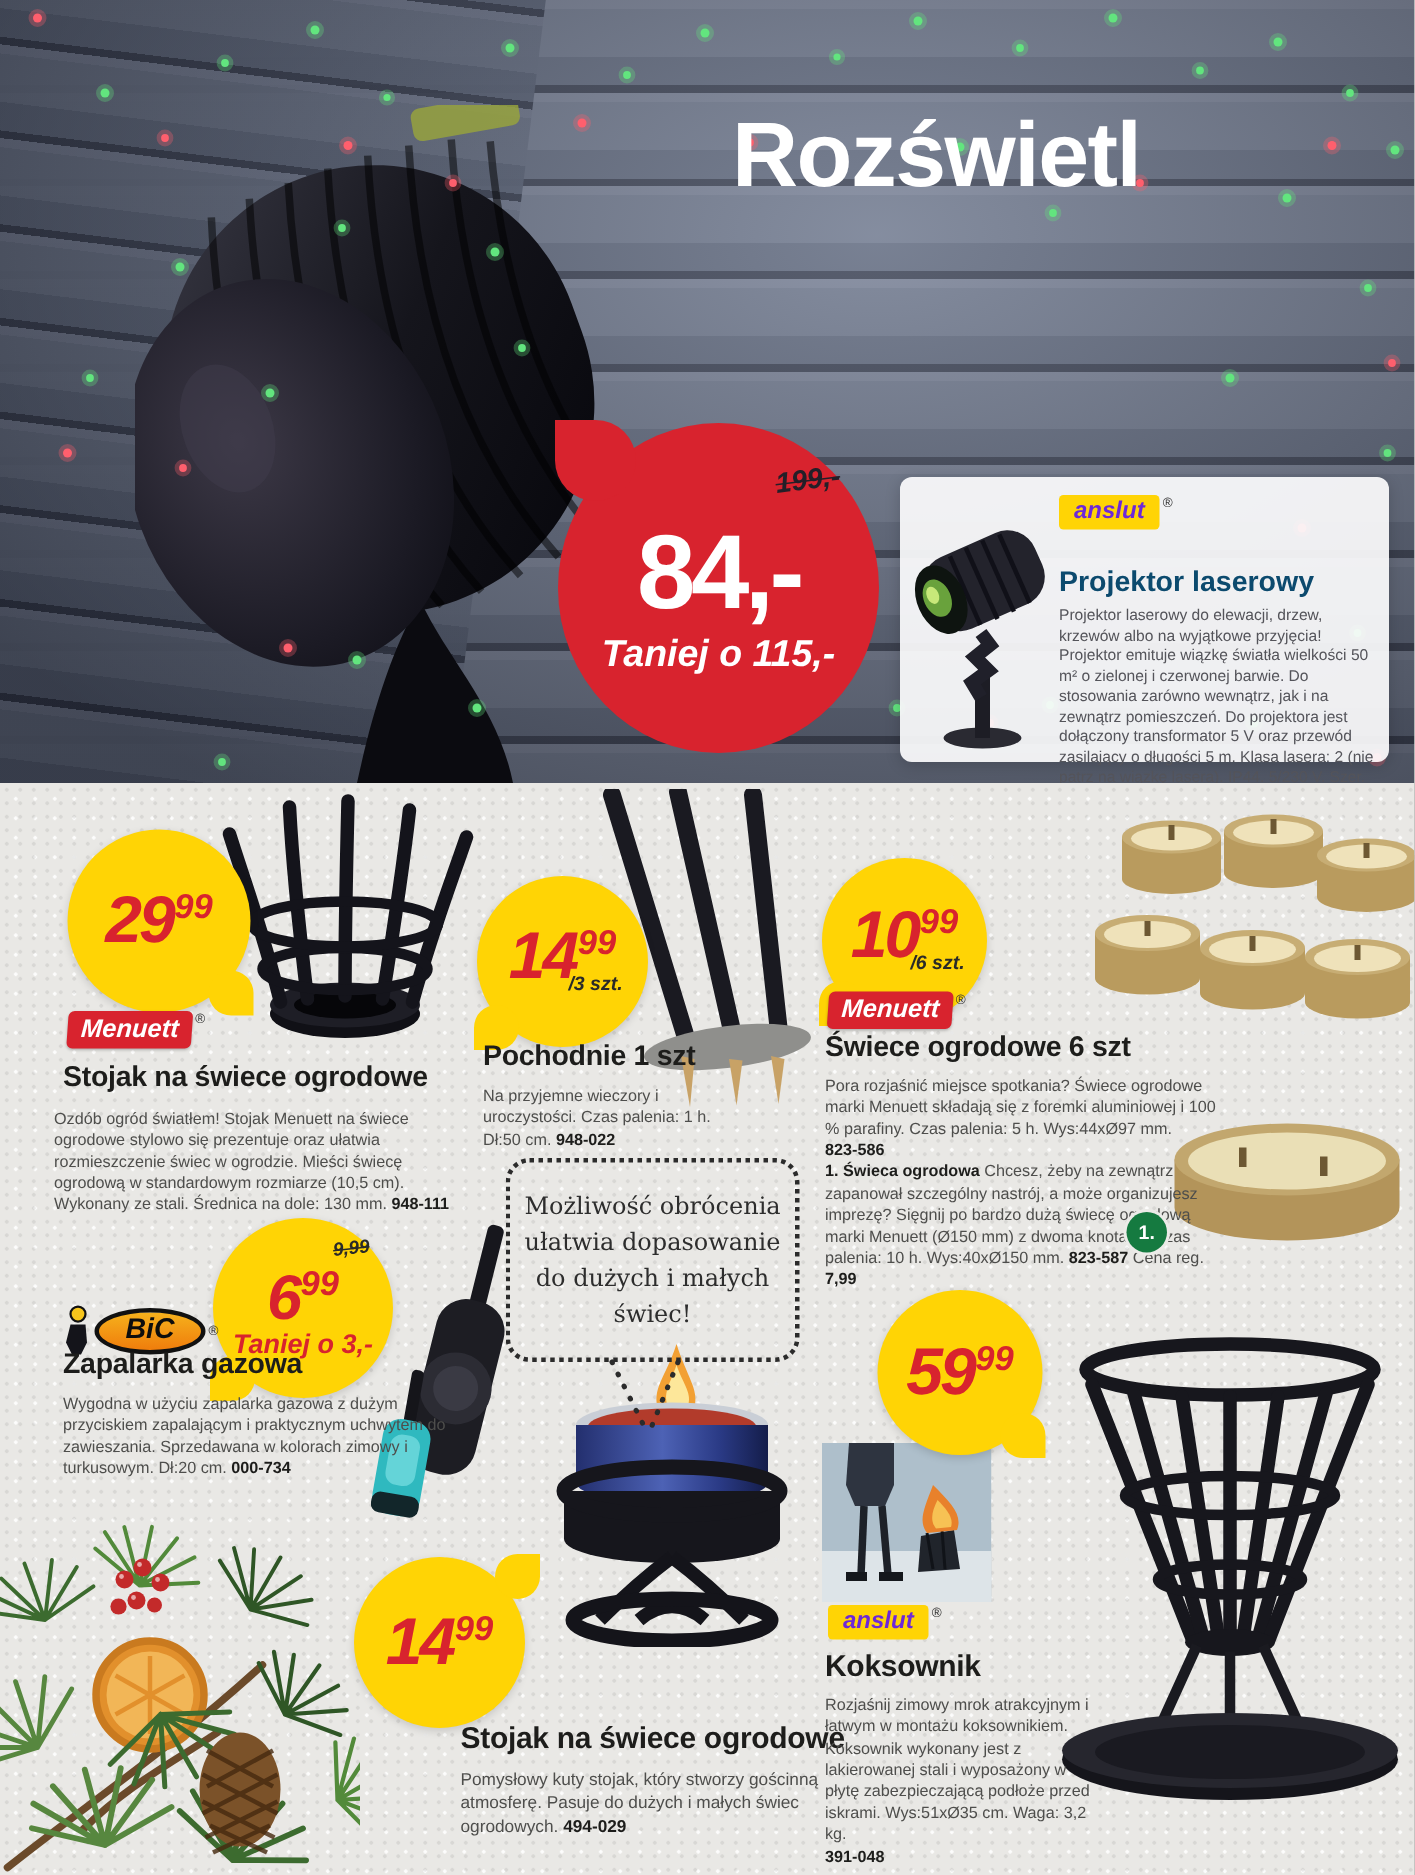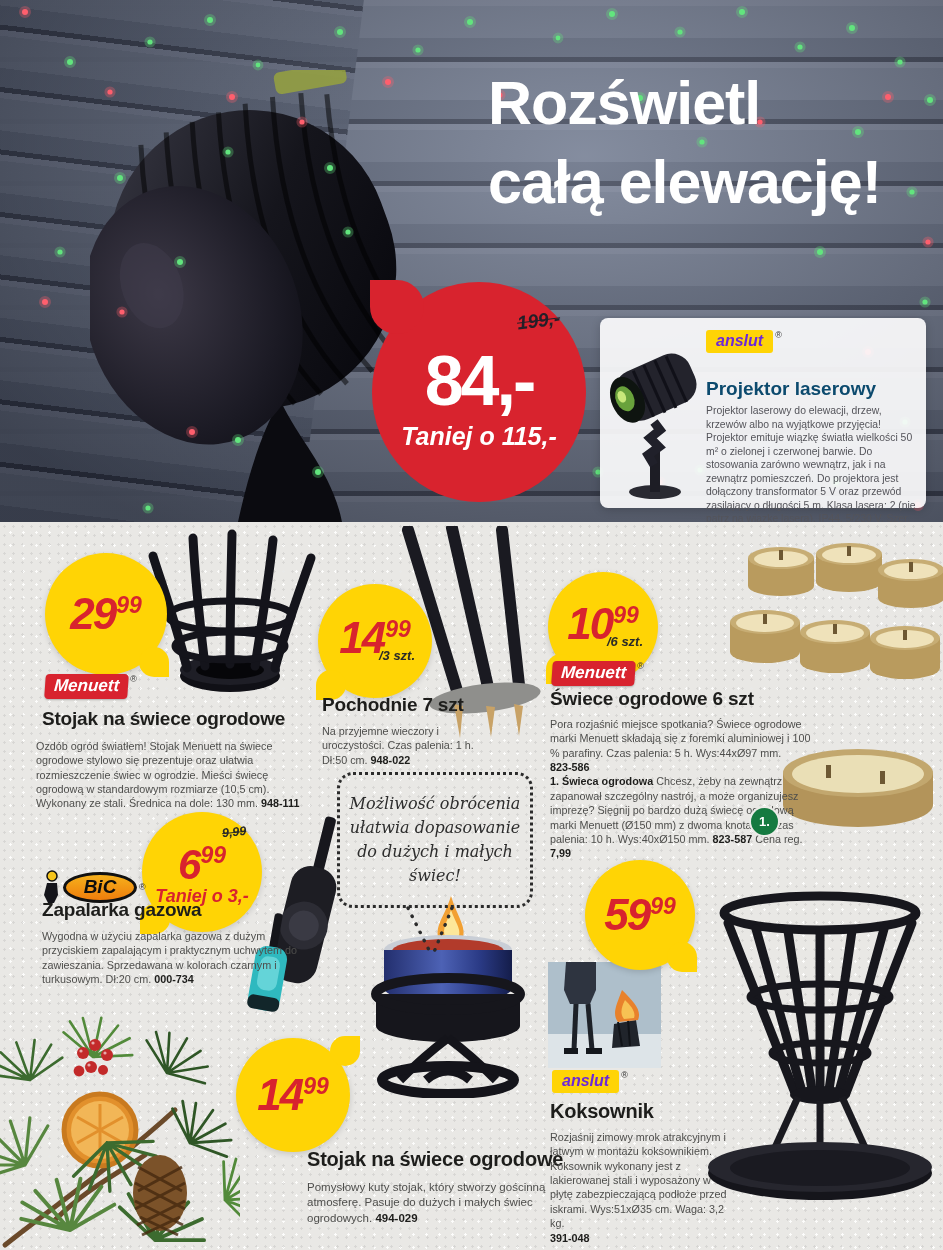--- a/index.html
+++ b/index.html
@@ -54,21 +54,21 @@
 .old{position:absolute;top:13px;right:16px;font-weight:bold;font-style:italic;color:#2a2a28;
   text-decoration:line-through;font-size:12.5px;transform:rotate(-6deg);z-index:1}
 .save{font-style:italic;font-weight:bold;font-size:18px;color:#d8232e;margin-top:4px;z-index:1}
 .ptitle{position:absolute;font-size:19px;font-weight:bold;color:#1d1d1b;z-index:6;letter-spacing:-.2px}
 .big-title{font-size:20px}
 .pdesc{position:absolute;font-size:10.8px;line-height:1.33;color:#4e4e4c;z-index:6}
 .pdesc b{color:#1d1d1b}
 .art-block{display:block}
 .note{position:absolute;left:337px;top:772px;width:196px;height:136px;border:3px dotted #2b2b2b;border-radius:16px;
   display:flex;align-items:center;justify-content:center;text-align:center;z-index:5;
-  font-family:"DejaVu Serif",serif;font-style:italic;font-size:16px;color:#2d2d2d;line-height:1.5;padding:6px 0}
+  font-family:"DejaVu Serif",serif;font-size:16px;color:#2d2d2d;line-height:1.5;padding:6px 0}
 .badge{position:absolute;left:751px;top:808px;width:27px;height:27px;border-radius:50%;background:#157a40;color:#fff;
   font-weight:bold;font-size:13px;display:flex;align-items:center;justify-content:center;z-index:6;
   box-shadow:0 0 0 2px #ecebe8}
 .img{position:absolute;z-index:2}
 </style>
 </head>
 <body>
 
 <div class="page">
 
@@ -160,21 +160,20 @@
           <circle cx="888" cy="97" r="3"></circle>
           <circle cx="928" cy="242" r="2.6"></circle>
         <circle cx="868" cy="352" r="3"></circle>
           <circle cx="660" cy="482" r="2.6"></circle>
           <circle cx="918" cy="505" r="3"></circle>
       </g>
     </svg>
 
     <div class="headline">
       <div>Rozświetl</div>
-      <div>całą elewację!</div>
     </div>
 
     <div class="hero-yb">
       <i class="t-tl"></i>
       <span class="hero-old">199,-</span>
       <div class="hero-price">84,-</div>
       <div class="hero-save">Taniej o 115,-</div>
     </div>
 
     <div class="card">
@@ -240,21 +239,21 @@
       <path d="M62,178 l9,2 -3,32 z"></path>
         <path d="M94,180 l9,1 -4,30 z"></path>
         <path d="M122,178 l9,2 -4,30 z"></path>
     </g>
   </svg>
   <div class="yb" style="left:318px;top:584px;width:114px;height:114px">
     <i class="t-bl"></i>
     <div class="pr"><span class="pi">14</span><span class="ps">99</span></div>
     <span class="unit">/3 szt.</span>
   </div>
-  <h3 class="ptitle" style="left:322px;top:694px">Pochodnie 7 szt</h3>
+  <h3 class="ptitle" style="left:322px;top:694px">Pochodnie 1 szt</h3>
   <p class="pdesc" style="left:322px;top:724px;width:172px"><span>Na przyjemne wieczory i uroczystości. Czas palenia: 1 h. Dł:50 cm.</span>
     <b>948-022</b></p>
 
   <svg class="img" style="left:728px;top:540px" width="215" height="170" viewBox="0 0 215 170">
     <g>
       <g transform="translate(20,4)">
           <path d="M0,14 v28 a33,10 0 0 0 66,0 v-28" fill="#b99b5e"></path>
           <ellipse cx="33" cy="14" rx="33" ry="11" fill="#c7ad74"></ellipse>
           <ellipse cx="33" cy="15" rx="27" ry="8" fill="#efe2ba"></ellipse>
           <rect x="31" y="6" width="4" height="10" fill="#6d5833"></rect>
@@ -337,21 +336,21 @@
   </div>
   <div class="abs" style="left:44px;top:870px;z-index:6;display:flex;align-items:center">
     <svg width="16" height="34" viewBox="0 0 16 34">
       <circle cx="8" cy="6" r="5" fill="#f6c51c" stroke="#111" stroke-width="1.5"></circle>
       <path d="M3,13 h10 l1,12 -4,8 h-6 l-4,-8 Z" fill="#14141a"></path>
     </svg>
     <span style="display:inline-flex;align-items:center;justify-content:center;width:74px;height:31px;border:3px solid #111;border-radius:50%;background:linear-gradient(#f6b11c,#ef7d0c);color:#0d0d0d;font-weight:bold;font-style:italic;font-size:19px;margin-left:3px">BiC</span>
     <span class="reg">®</span>
   </div>
   <h3 class="ptitle" style="left:42px;top:899px">Zapalarka gazowa</h3>
-  <p class="pdesc" style="left:42px;top:929px;width:272px"><span>Wygodna w użyciu zapalarka gazowa z dużym przyciskiem zapalającym i praktycznym uchwytem do zawieszania. Sprzedawana w kolorach czarnym i turkusowym. Dł:20 cm.</span>
+  <p class="pdesc" style="left:42px;top:929px;width:272px"><span>Wygodna w użyciu zapalarka gazowa z dużym przyciskiem zapalającym i praktycznym uchwytem do zawieszania. Sprzedawana w kolorach zimowy i turkusowym. Dł:20 cm.</span>
     <b>000-734</b></p>
 
   <div class="note">Możliwość obrócenia ułatwia dopasowanie do dużych i małych świec!</div>
   <svg class="abs" style="left:398px;top:906px;z-index:5" width="70" height="55">
     <path d="M10,2 L32,46 M54,2 L36,46" stroke="#2b2b2b" stroke-width="3.4" stroke-linecap="round" stroke-dasharray="0.5 8.5" fill="none"></path>
   </svg>
 
   <svg class="img" style="left:348px;top:888px" width="200" height="210" viewBox="0 0 200 210">
     <defs>
       <linearGradient id="blue" x1="0" y1="0" x2="1" y2="0">

